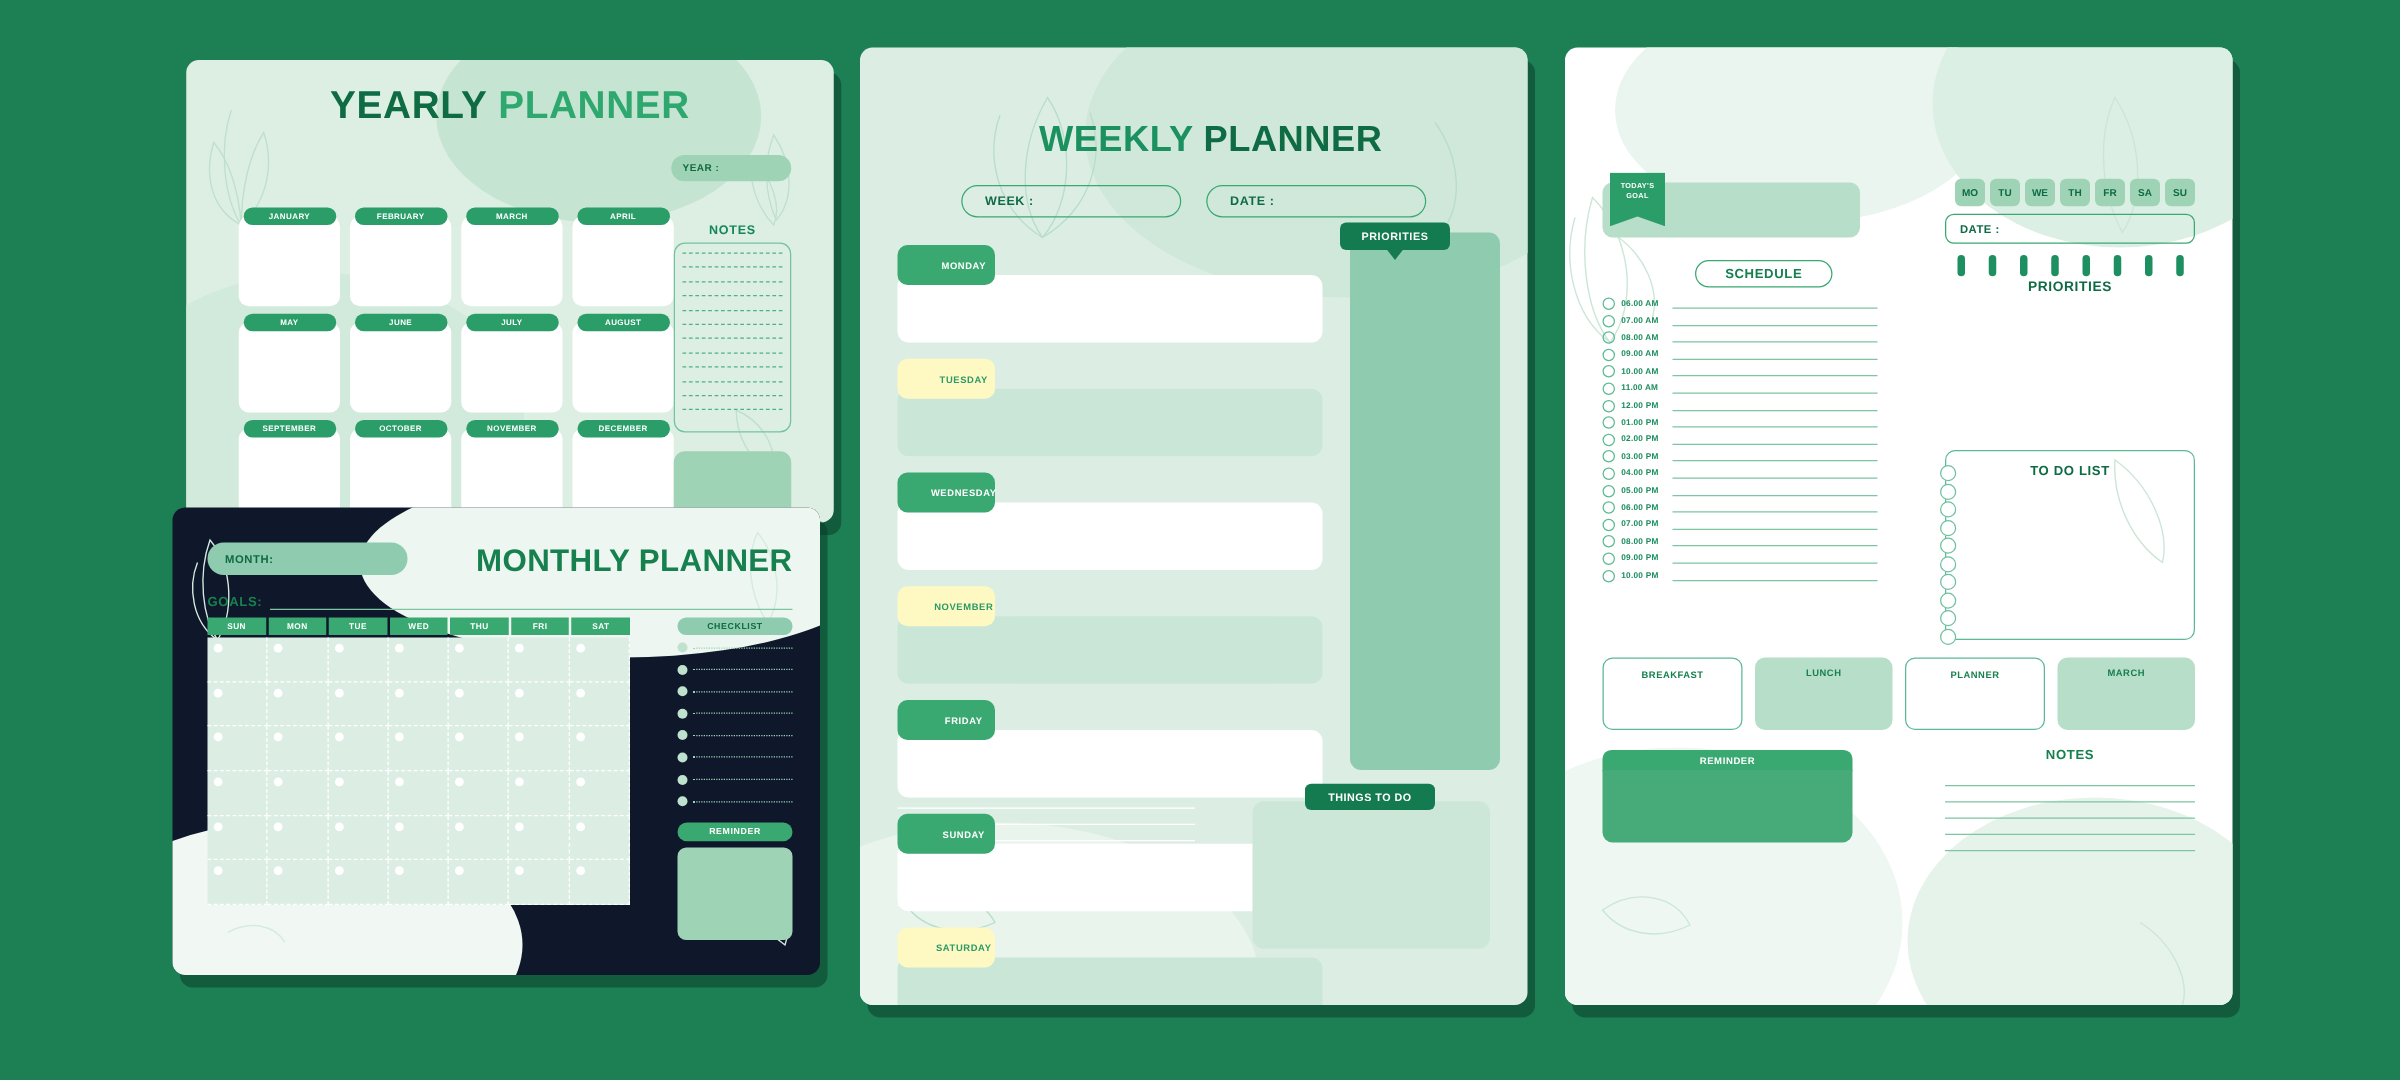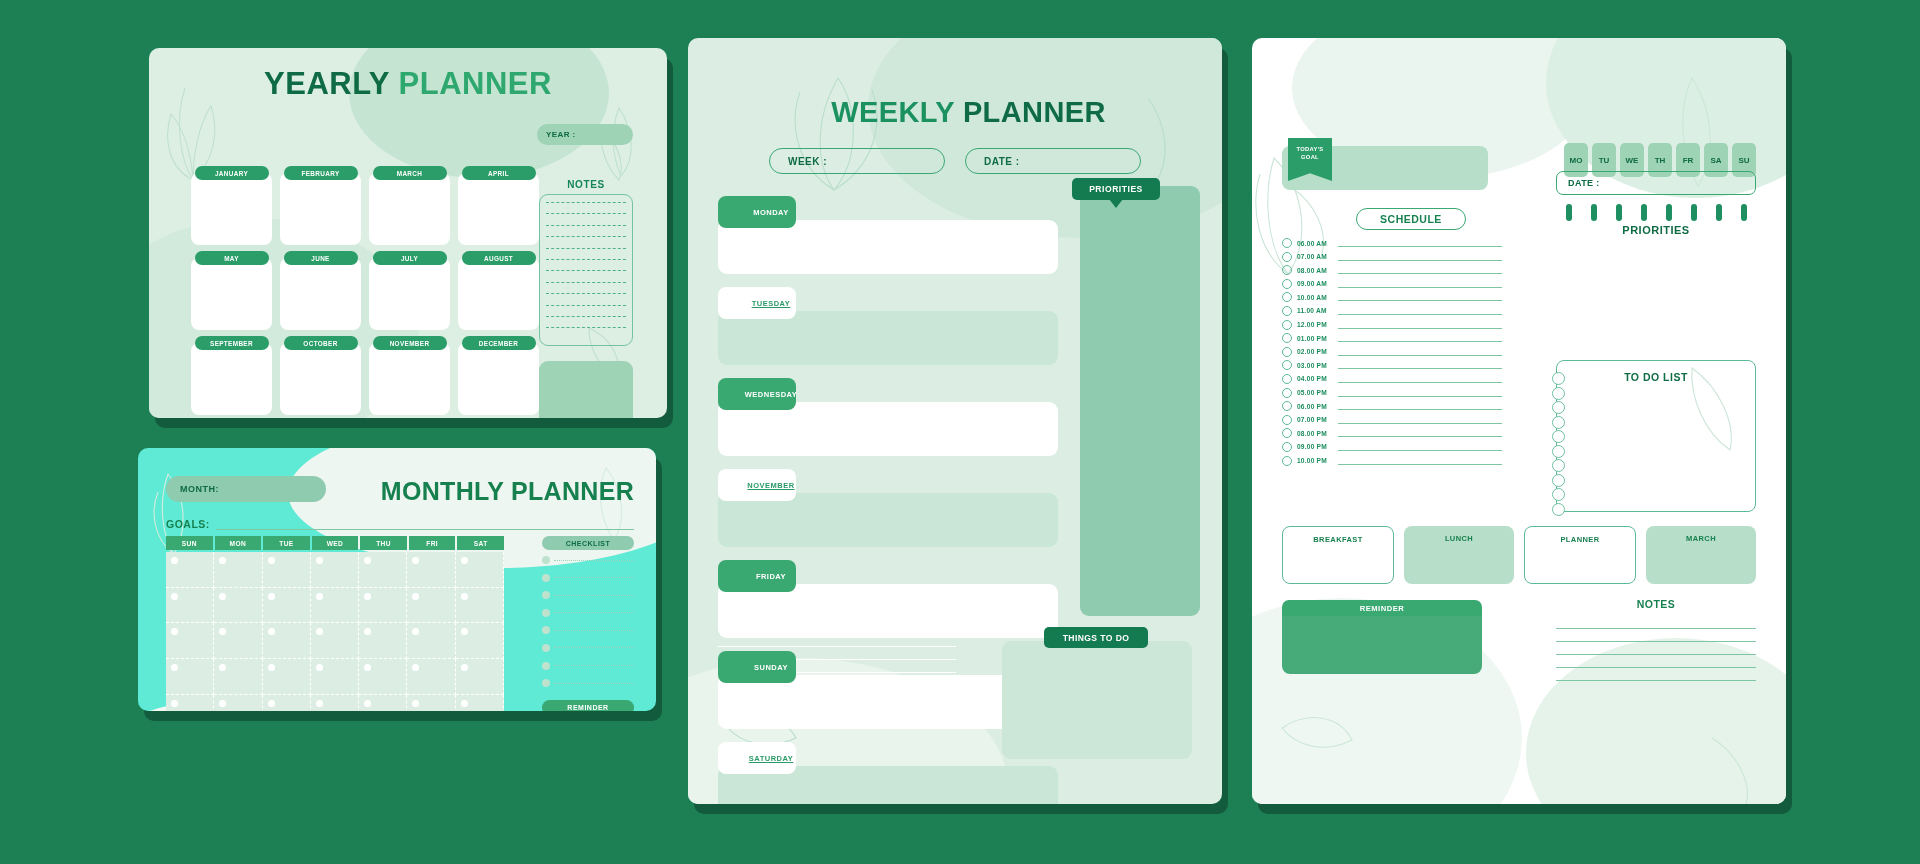--- a/index.html
+++ b/index.html
@@ -44,21 +44,21 @@
 
   .y-notes-lbl { position:absolute; right:37px; top:131px; width:88px; text-align:center;
       color:#15855a; font-size:10px; font-weight:800; letter-spacing:.6px; }
   .y-notes { position:absolute; right:34px; top:146px; width:94px; height:152px;
       border:1.3px solid #74c3a0; border-radius:9px; padding:7px 6px; }
   .y-notes .ln { height:1px; border-top:1.3px dashed #4fb188; margin-bottom:10.4px; }
   .y-green-box { position:absolute; right:34px; top:313px; width:94px; height:68px;
       background:#9fd3b6; border-radius:9px; }
 
   
-  #monthly { left:138px; top:448px; width:518px; height:263px; background:#5eead4; }
+  #monthly { left:138px; top:406px; width:518px; height:374px; background:#0f172a; }
   #monthly .blob1 { position:absolute; left:150px; top:-30px; width:420px; height:150px;
       background:#edf6f0; border-radius:50%; }
   #monthly .blob2 { position:absolute; left:-80px; top:250px; width:360px; height:200px;
       background:#f1f8f4; border-radius:50%; }
   .mo-tag { position:absolute; left:28px; top:28px; width:160px; height:26px;
       background:#8ecbaf; border-radius:13px; color:#0f6b44; font-size:9px; font-weight:800;
       letter-spacing:.5px; display:flex; align-items:center; padding-left:14px; }
   .mo-title { position:absolute; right:22px; top:29px; font-size:25px; font-weight:800;
       color:#17804f; letter-spacing:.3px; }
   .mo-goals { position:absolute; left:28px; top:70px; right:22px; display:flex; align-items:flex-end; gap:6px; }
@@ -103,21 +103,21 @@
   .w-field { width:176px; height:26px; border:1.4px solid #3aa871; border-radius:14px;
       display:flex; align-items:center; padding-left:18px; color:#0f6b44;
       font-size:10px; font-weight:800; letter-spacing:.5px; }
 
   .days { position:absolute; left:30px; top:158px; width:340px; }
   .day { position:relative; margin-bottom:13px; }
   .d-tag { position:relative; z-index:3; width:78px; height:32px; border-radius:8px;
       display:flex; align-items:center; justify-content:center;
       font-size:7.5px; font-weight:700; letter-spacing:.5px;padding-left:28px; }
   .d-tag.on { background:#3aa871; color:#ffffff; }
-  .d-tag.off { background:#ffffff; color:#2b9a67;text-decoration:underline; }
+  .d-tag.off { background:#fef9c3; color:#2b9a67; }
   .d-box { margin-top:-8px; height:54px; border-radius:9px; }
   .d-box.on { background:#ffffff; }
   .d-box.off { background:#c9e6d6; }
 
   .pri-tab { position:absolute; right:62px; top:140px; width:88px; height:22px;
       background:#147a4f; border-radius:5px; color:#fff; font-size:8.6px; font-weight:800;
       letter-spacing:.5px; display:flex; align-items:center; justify-content:center; z-index:4; }
   .pri-tab::after { content:""; position:absolute; left:50%; bottom:-8px; margin-left:-7px;
       border-left:7px solid transparent; border-right:7px solid transparent;
       border-top:9px solid #147a4f; }
@@ -146,21 +146,21 @@
       color:#0f6b44; letter-spacing:.3px; }
 
   .goal-box { position:absolute; left:30px; top:108px; width:206px; height:44px;
       background:#b7dec9; border-radius:8px; }
   .goal-rib { position:absolute; left:6px; top:-8px; width:44px; height:43px;
       background:#2a9d68; color:#fff; font-size:5.8px; font-weight:800; line-height:1.35;
       text-align:center; padding-top:8px; letter-spacing:.3px;
       clip-path: polygon(0 0,100% 0,100% 100%,50% 82%,0 100%); }
 
   .dows { position:absolute; right:30px; top:105px; display:flex; gap:4px; }
-  .dow { width:24px; height:34px; background:#9fd3b6; border-radius:5px; color:#0f6b44;
+  .dow { width:24px; height:22px; background:#9fd3b6; border-radius:5px; color:#0f6b44;
       font-size:8px; font-weight:800; display:flex; align-items:center; justify-content:center; }
   .d-date { position:absolute; right:30px; top:133px; width:200px; height:24px;
       border:1.4px solid #3aa871; border-radius:7px; color:#0f6b44;
       font-size:9px; font-weight:800; letter-spacing:.4px;
       display:flex; align-items:center; padding-left:11px; }
 
   .sched-tag { position:absolute; left:104px; top:170px; width:110px; height:22px;
       border:1.4px solid #3aa871; border-radius:11px; color:#17804f; font-size:10.5px;
       font-weight:800; letter-spacing:.5px; display:flex; align-items:center; justify-content:center; }
   .sched { position:absolute; left:30px; top:200px; width:220px; }

